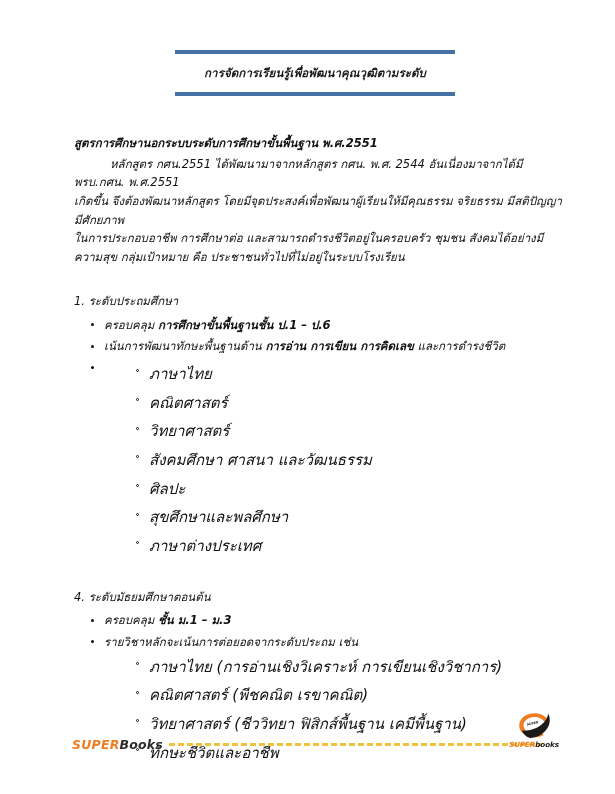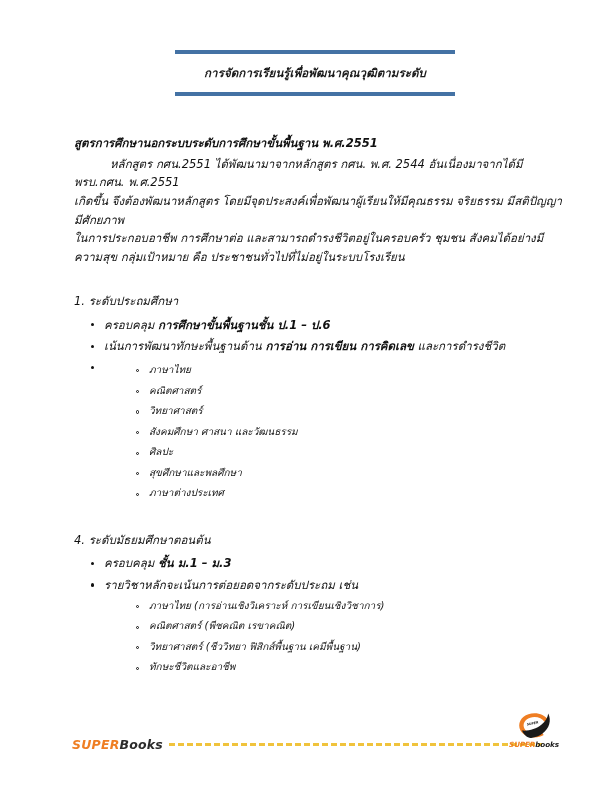--- a/index.html
+++ b/index.html
@@ -113,21 +113,21 @@
     border-radius: 50%;
   }
 
   ul.lvl2 {
     list-style: none;
     margin: 1px 0 0 0;
     padding: 0 0 0 45px;
   }
   ul.lvl2 > li {
     position: relative;
-    font-size: 10px;
+    font-size: 15px;
     line-height: 1.62;
     padding: 2.2px 0 2.2px 0;
     color: #111;
   }
   ul.lvl2 > li::before {
     content: "";
     position: absolute;
     left: -13px;
     top: 9.5px;
     width: 3.2px;

